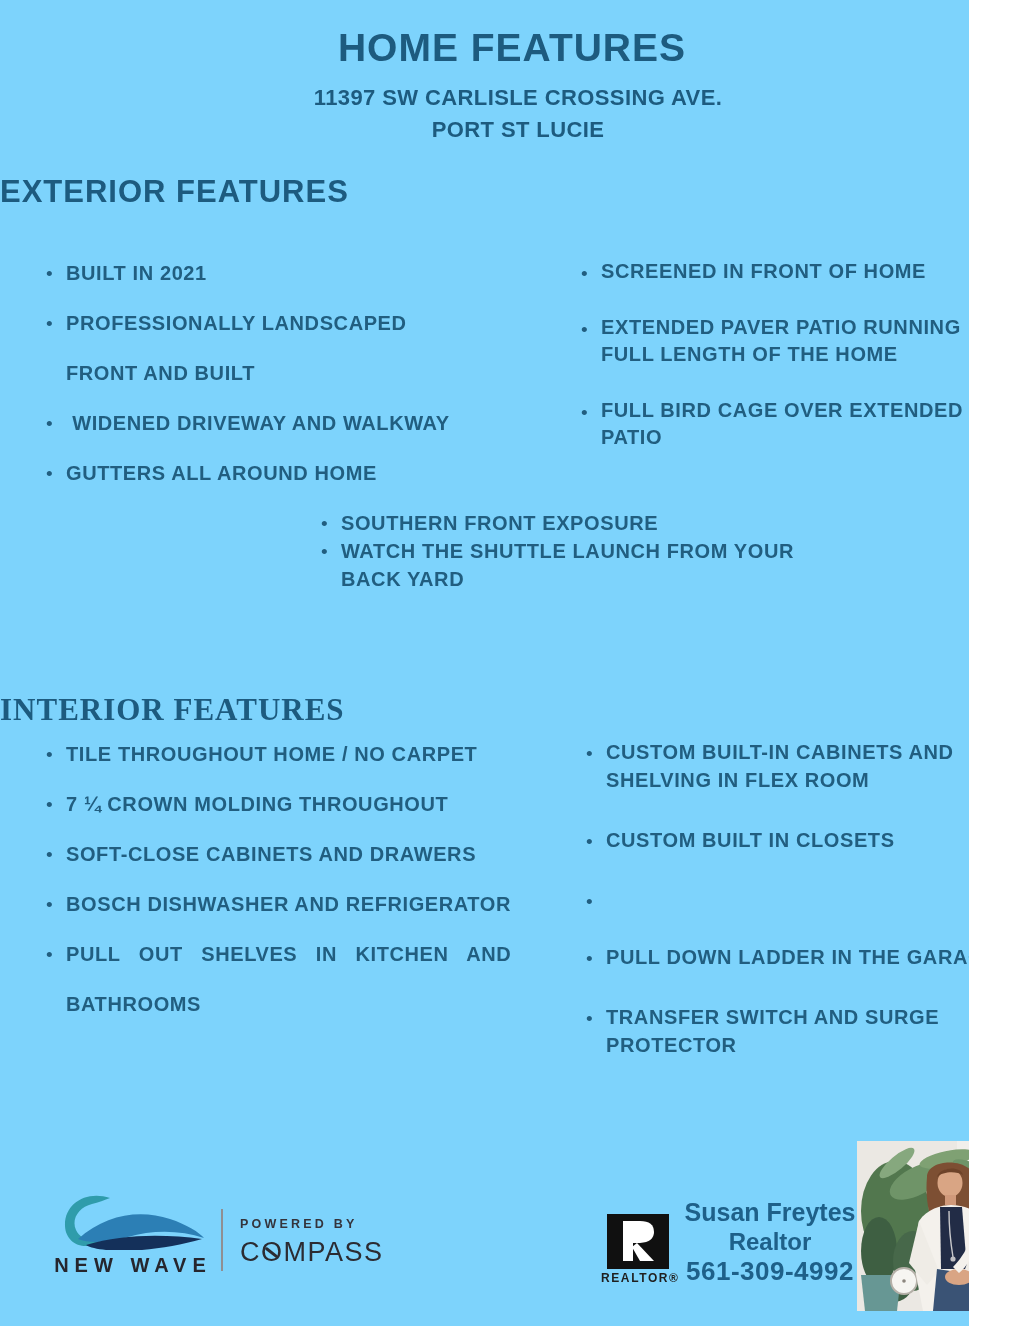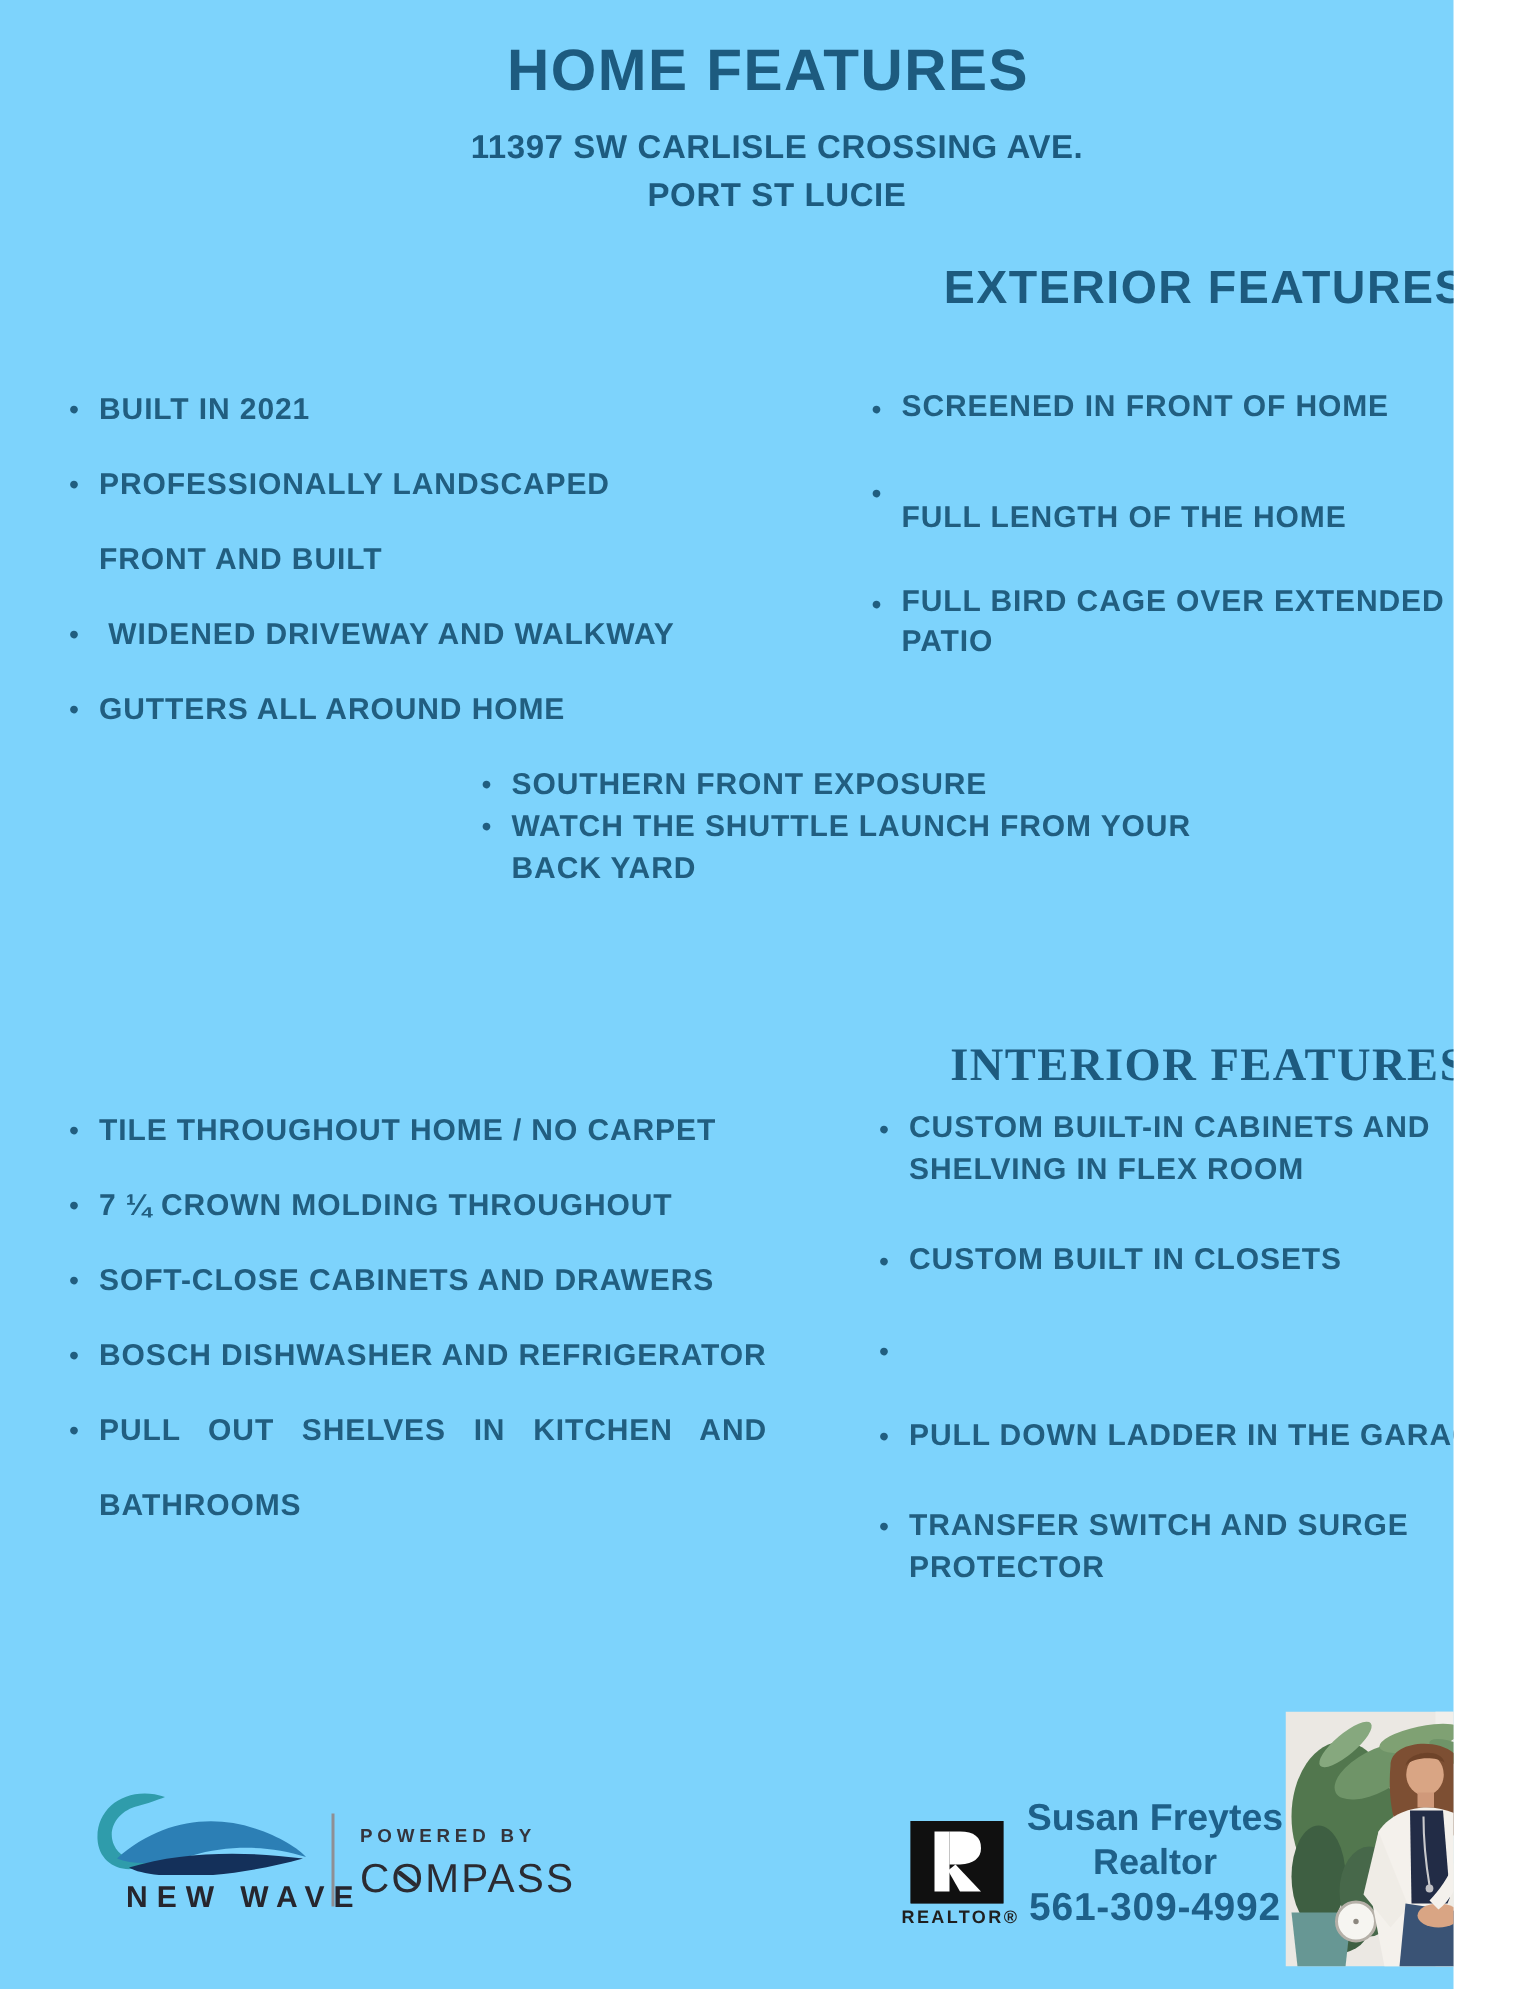--- a/index.html
+++ b/index.html
@@ -10,21 +10,21 @@
   
   .title{
     position:absolute;top:26px;left:0;width:1024px;text-align:center;
     font-size:39px;font-weight:bold;letter-spacing:1px;color:#1d5b7f;
   }
   .address{
     position:absolute;top:82px;left:0;width:1036px;text-align:center;
     font-size:22px;font-weight:bold;line-height:32px;letter-spacing:0.4px;color:#1d5b7f;
   }
   .section-heading{
-    position:absolute;left:0;width:978px;text-align:right;
+    position:absolute;left:0;width:978px;text-align:left;
     font-size:31px;font-weight:bold;letter-spacing:1px;color:#1d5b7f;margin:0;
   }
   .heading-exterior{top:174px;}
   .heading-interior{top:692px;font-family:Liberation Serif, serif;}
   
   .list{position:absolute;}
   .line50{display:flex;align-items:center;height:50px;}
   .line28{display:flex;align-items:center;height:28px;}
   .bullet{width:20px;flex:0 0 20px;font-size:19px;line-height:1;color:#215e80;}
   .btext{
@@ -40,22 +40,22 @@
   .ext-right .witem{margin-bottom:29px;}
   .int-right .witem{margin-bottom:32px;}
   .witem .bullet{padding-top:6px;}
   .wlines{display:block;}
   .wl{font-size:20px;font-weight:bold;letter-spacing:0.6px;line-height:27px;color:#215e80;white-space:pre-wrap;}
   .int-right .wl{line-height:28px;}
   .wl:empty{display:none;}
   
   .wave-logo{position:absolute;left:52px;top:1192px;width:156px;height:58px;}
   .newwave-label{
-    position:absolute;left:48px;top:1254px;width:164px;text-align:left;
-    font-size:20px;font-weight:600;letter-spacing:6px;color:#26262e;text-indent:6px;margin-left:30px;
+    position:absolute;left:48px;top:1254px;width:164px;text-align:center;
+    font-size:20px;font-weight:600;letter-spacing:6px;color:#26262e;text-indent:6px;
   }
   .footer-divider{position:absolute;left:221px;top:1209px;width:2px;height:62px;background:#8f8f93;}
   .compass-block{position:absolute;left:240px;top:1217px;}
   .powered-by{font-size:12.5px;font-weight:600;letter-spacing:3.2px;color:#34343c;}
   .compass-word{
     position:relative;margin-top:6px;font-size:27px;font-weight:400;
     letter-spacing:1.5px;color:#2b2b32;
   }
   .o-slash{
     position:absolute;left:24px;top:14px;width:15px;height:2.6px;
@@ -120,21 +120,21 @@
         <span class="bullet">•</span>
         <span class="wlines">
           <span class="wl">SCREENED IN FRONT OF HOME</span><br>
           
         </span>
       </div>
 
       <div class="witem">
         <span class="bullet">•</span>
         <span class="wlines">
-          <br>
+          <span class="wl">EXTENDED PAVER PATIO RUNNING</span><br>
           <span class="wl">FULL LENGTH OF THE HOME</span>
         </span>
       </div>
 
       <div class="witem">
         <span class="bullet">•</span>
         <span class="wlines">
           <span class="wl">FULL BIRD CAGE OVER EXTENDED</span><br>
           <span class="wl">PATIO</span>
         </span>

